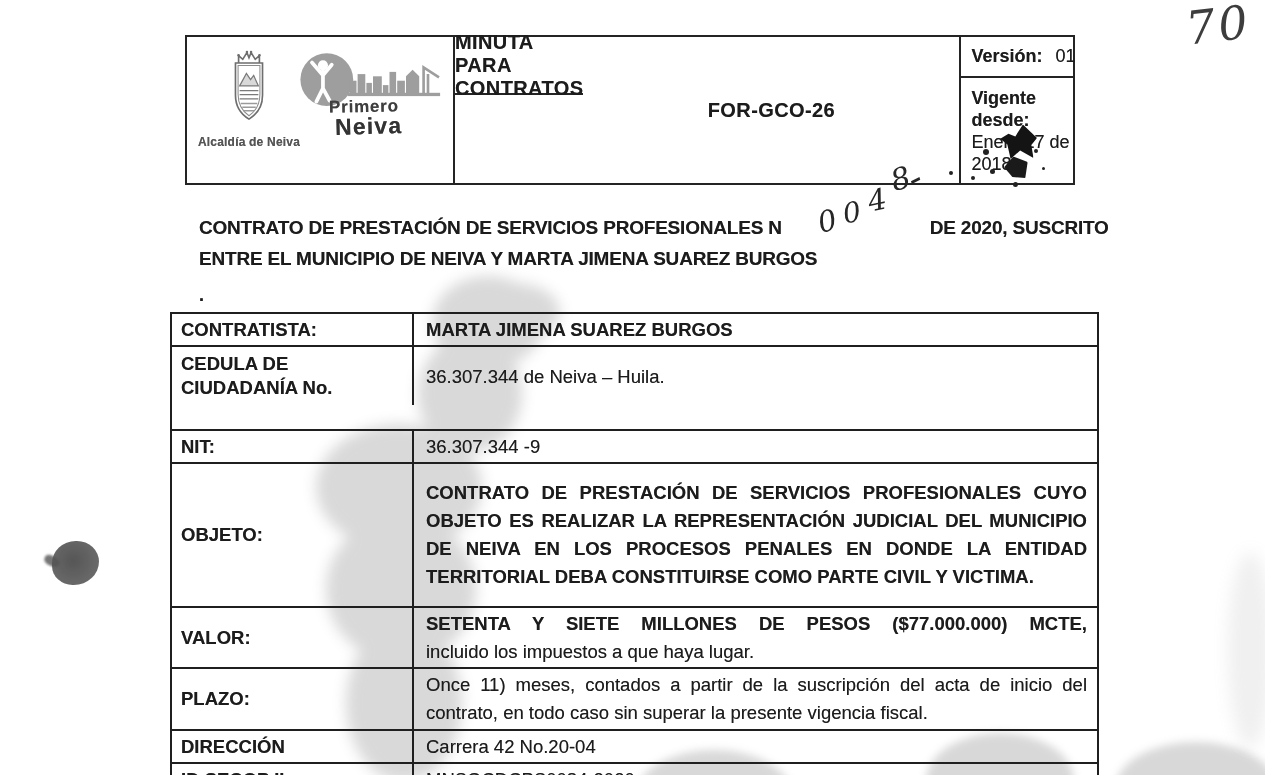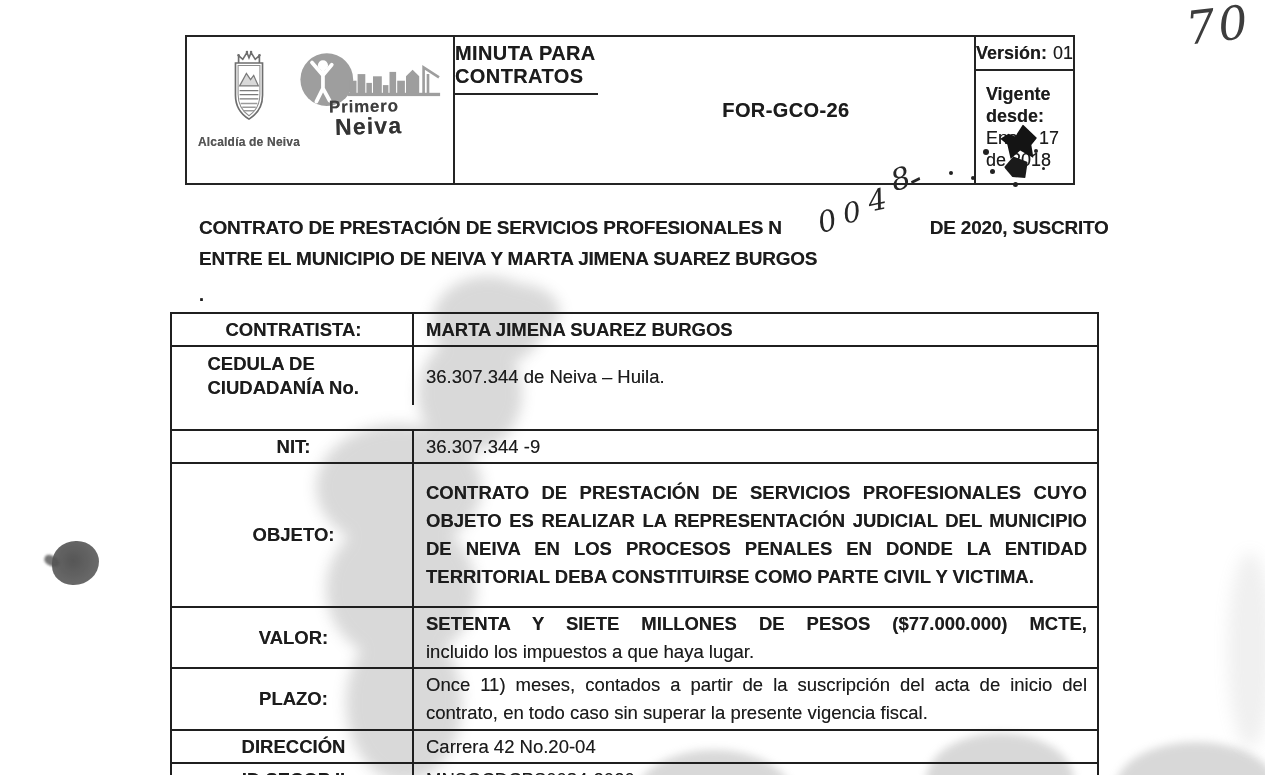--- a/index.html
+++ b/index.html
@@ -47,22 +47,22 @@
   .hleft { flex:0 0 268px; border-right:2px solid #242424; position:relative; }
   .hright { flex:1; display:flex; flex-direction:row; }
   .hrow1 { height:58px; border-bottom:2px solid #242424; display:flex;
     align-items:center; justify-content:center; font-weight:bold; font-size:20px;
     letter-spacing:.4px; }
   .hrow2 { flex:1; display:flex; }
   .hfor { flex:0 0 378px; border-right:2px solid #242424; display:flex;
     align-items:center; justify-content:center; font-weight:bold; font-size:20px;
     letter-spacing:.4px; }
   .hver { flex:1; display:flex; flex-direction:column; }
-  .vcell { height:34px; border-bottom:2px solid #242424; display:flex;
-    align-items:center; font-size:18px; gap:6px; }
+  .vcell { height:41px; border-bottom:2px solid #242424; display:flex;
+    align-items:center; padding-left:10px; font-size:18px; gap:13px; }
   .dcell { flex:1; padding:2px 4px 2px 10px; font-size:18px; line-height:22px;
     display:flex; flex-direction:column; justify-content:center; }
   .blbl { font-weight:bold; }
 
   
   .escudo { position:absolute; left:36px; top:10px; }
   .escudo-caption { position:absolute; left:2px; top:98px; width:120px; text-align:center;
     font-size:12px; font-weight:bold; color:#555; letter-spacing:.2px; }
   .pn-logo { position:absolute; left:112px; top:14px; }
   .pn-text1 { position:absolute; left:142px; top:60px; font-size:17px; font-weight:bold;
@@ -95,21 +95,21 @@
   .t-line1 { white-space:nowrap; }
   .numgap { display:inline-block; width:148px; }
   .stray-period { font-weight:bold; font-size:18px; line-height:26px; margin-top:8px; }
 
   
   .ctable { position:absolute; left:170px; top:312px; width:929px;
     border:2px solid #1f1f1f; background:transparent; }
   .crow { display:flex; border-top:2px solid #1f1f1f; }
   .crow:first-child { border-top:none; }
   .clabel { flex:0 0 242px; border-right:2px solid #1f1f1f; padding:2px 6px 2px 9px;
-    display:flex; align-items:center; font-weight:bold; font-size:18.5px;justify-content:center; }
+    display:flex; align-items:center; font-weight:bold; font-size:18.5px; }
   .clabel .wrap-narrow { display:inline-block; max-width:172px; line-height:24px; }
   .cvalue { flex:1; padding:2px 10px 2px 12px; display:flex; flex-direction:column;
     justify-content:center; font-size:18.5px; line-height:27px; }
   .r1 { min-height:31px; } .r2 { min-height:60px; } .r3 { min-height:30px;margin-top:24px; }
   .r4 { min-height:144px; } .r5 { min-height:57px; } .r6 { min-height:54px; }
   .r7 { min-height:26px; } .r8 { min-height:26px; }
   .v-bold { font-weight:bold; }
   .v-justify { text-align:justify; line-height:28px; }
   .v-justify-last { text-align:justify; text-align-last:justify; font-weight:bold; line-height:28px; }
 

